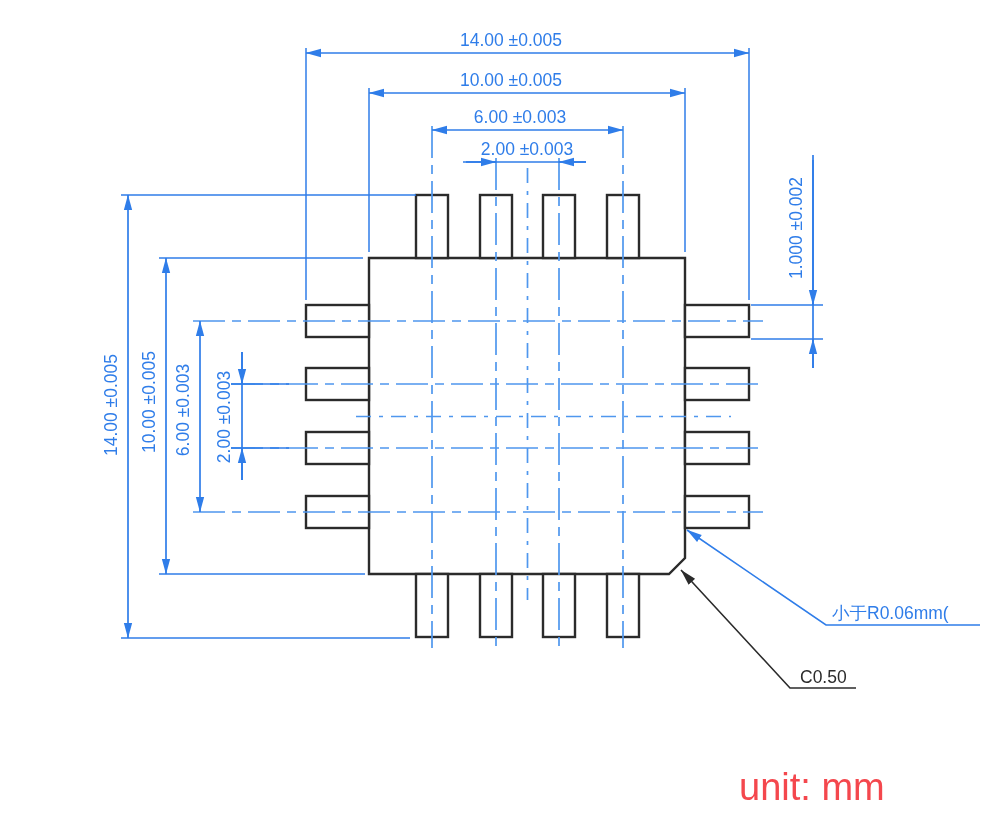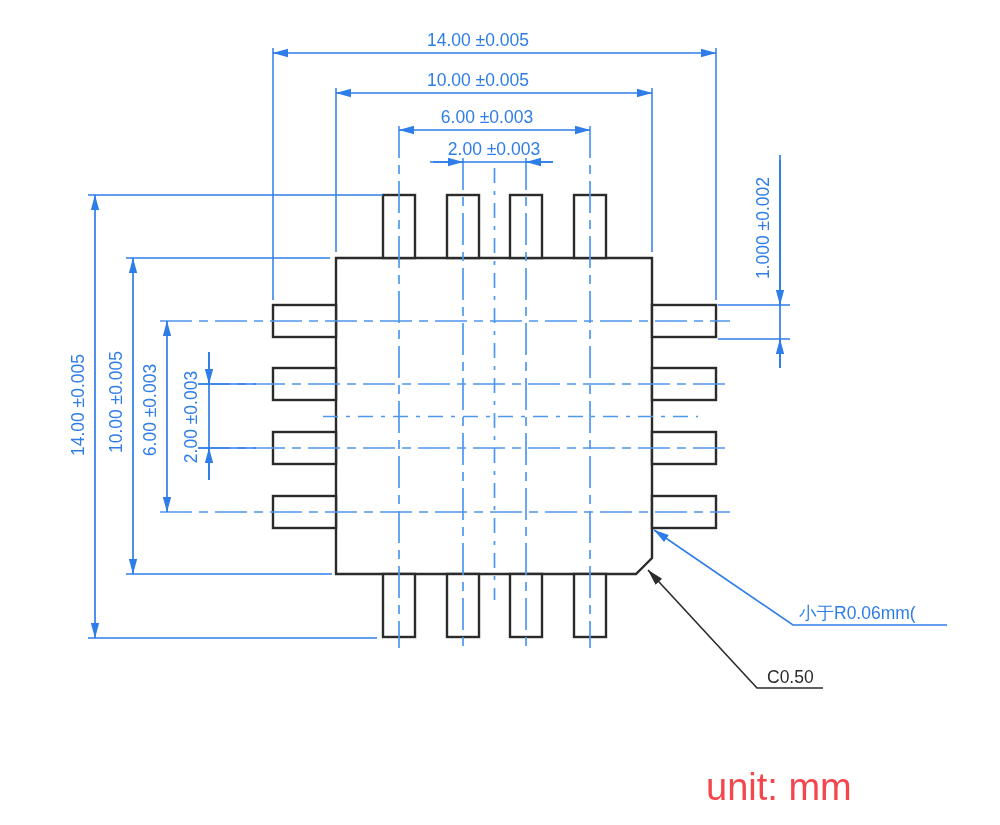--- a/index.html
+++ b/index.html
@@ -7,20 +7,21 @@
     --centerline-blue:#4f97ee;
     --outline-dark:#2b2b2b;
     --leader-dark:#2b2b2b;
     --unit-red:#f4474d;
     --background:#ffffff;
   }
   html,body{margin:0;padding:0;background:var(--background);}
   .stage{
     position:relative;width:916px;height:825px;background:var(--background);
     font-family:"Liberation Sans", sans-serif;
+    padding-left:33px;
   }
   svg{display:block;}
   .body-outline{fill:#ffffff;stroke:var(--outline-dark);stroke-width:2.4;stroke-linejoin:miter;}
   .pin{fill:#ffffff;stroke:var(--outline-dark);stroke-width:2.4;}
   .cl{stroke:var(--centerline-blue);stroke-width:1.7;fill:none;stroke-dasharray:32 7 9 7;}
   .clc{stroke:var(--centerline-blue);stroke-width:1.7;fill:none;stroke-dasharray:15 8 4 8;}
   .dim{stroke:var(--dimension-blue);stroke-width:1.7;fill:none;}
   .ext{stroke:var(--dimension-blue);stroke-width:1.5;fill:none;}
   .leader-b{stroke:var(--dimension-blue);stroke-width:1.6;fill:none;}
   .leader-k{stroke:var(--leader-dark);stroke-width:1.6;fill:none;}

